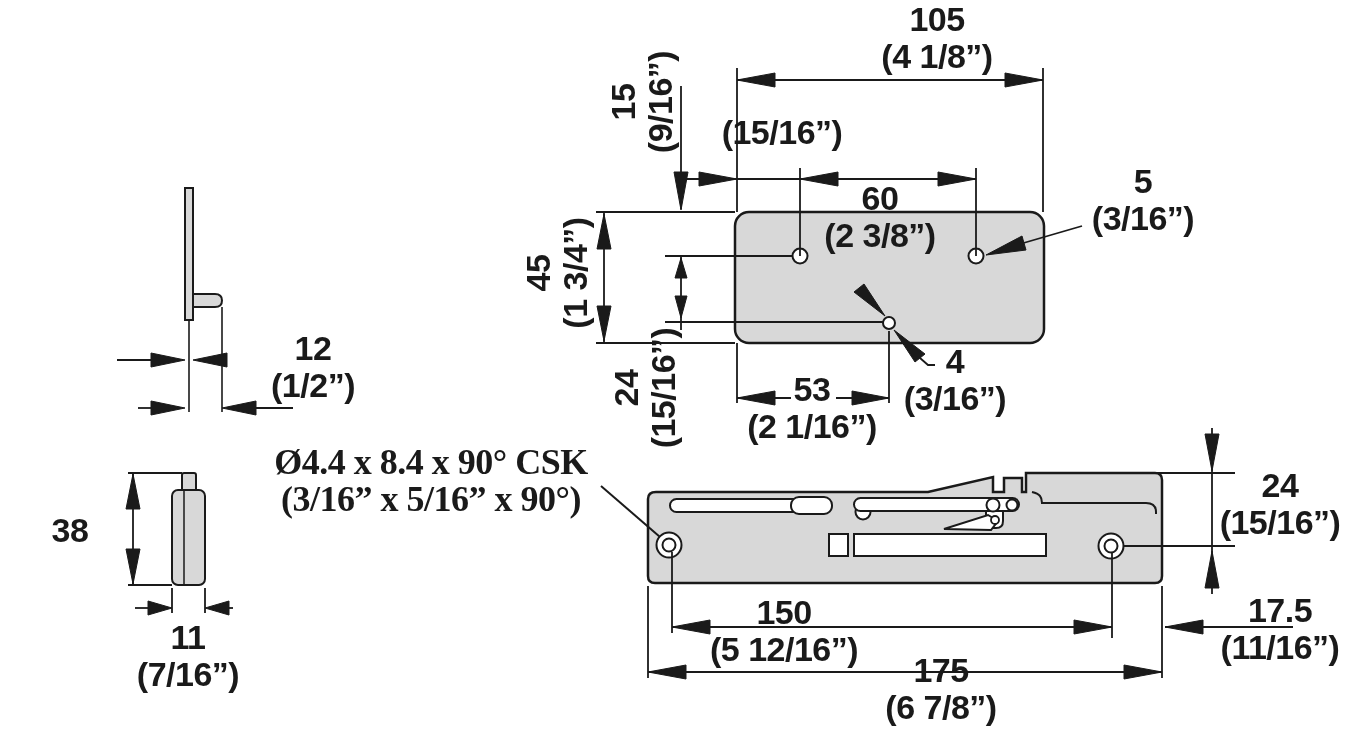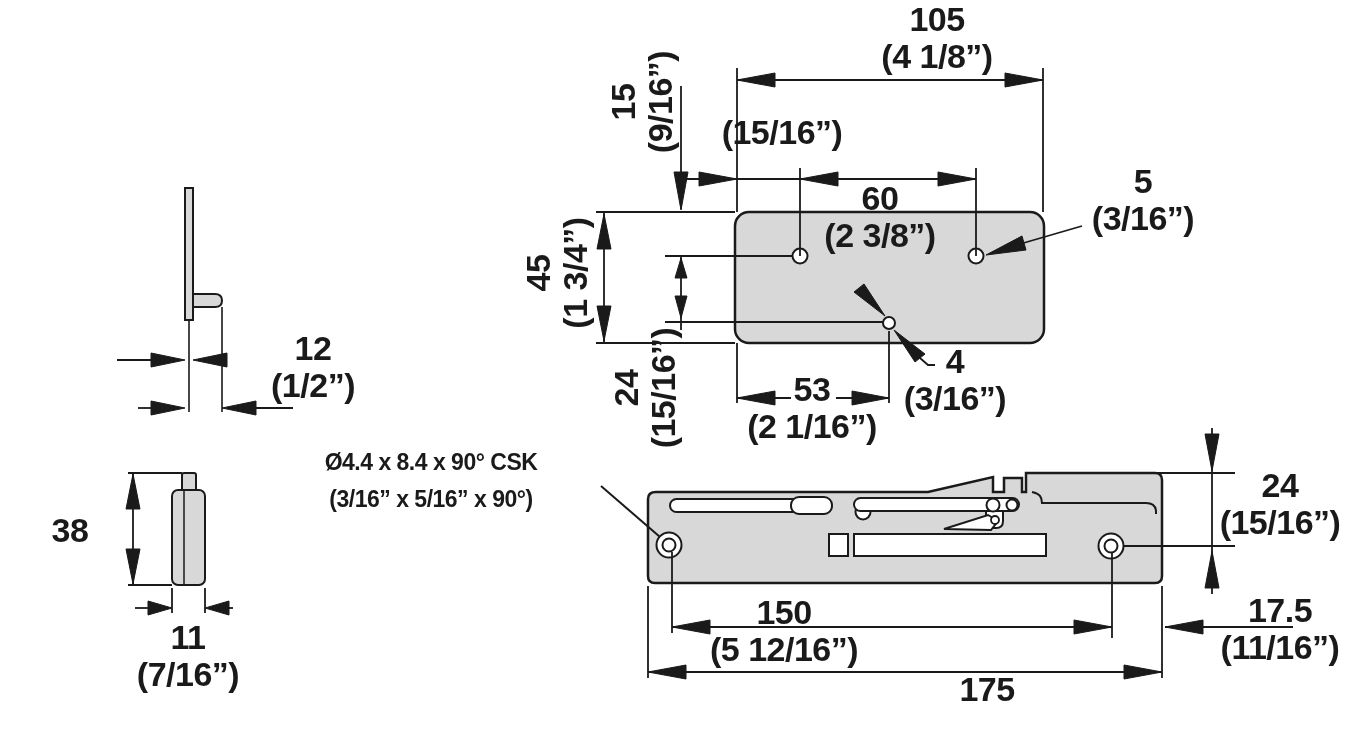--- a/index.html
+++ b/index.html
@@ -3,21 +3,21 @@
 <meta charset="utf-8">
 <style>
   html,body{margin:0;padding:0;background:#fff;}
   #stage{position:relative;width:1348px;height:730px;background:#fff;overflow:hidden;
          font-family:"Liberation Sans",sans-serif;}
   #linework{position:absolute;left:0;top:0;}
   .dim{position:absolute;transform:translate(-50%,-50%);text-align:center;
        font-weight:bold;font-size:34px;line-height:37px;color:#1a1a1a;
        white-space:nowrap;letter-spacing:-0.5px;}
   .dim.rot{transform:translate(-50%,-50%) rotate(-90deg);}
-  .dim.note{font-size:23px;}
+  .dim.note{font-size:36px;font-family:Liberation Serif, serif;}
 </style>
 </head>
 <body>
 
 <div id="stage">
 
   <svg id="linework" width="1348" height="730" viewBox="0 0 1348 730">
     <g fill="none" stroke="#1a1a1a">
 
       <g>
@@ -203,22 +203,23 @@
 
   <div class="dim note" style="left:431px;top:481px">
     <div>Ø4.4 x 8.4 x 90° CSK</div>
     <div>(3/16” x 5/16” x 90°)</div>
   </div>
 
   <div class="dim" style="left:784px;top:631px">
     <div>150</div>
     <div>(5 12/16”)</div>
   </div>
-  <div class="dim" style="left:987px;top:689px">
+  <div class="dim" style="left:941px;top:689px">
     <div>175</div>
+    <div>(6 7/8”)</div>
   </div>
   <div class="dim" style="left:1280px;top:629px">
     <div>17.5</div>
     <div>(11/16”)</div>
   </div>
   <div class="dim" style="left:1280px;top:504px">
     <div>24</div>
     <div>(15/16”)</div>
   </div>
 

